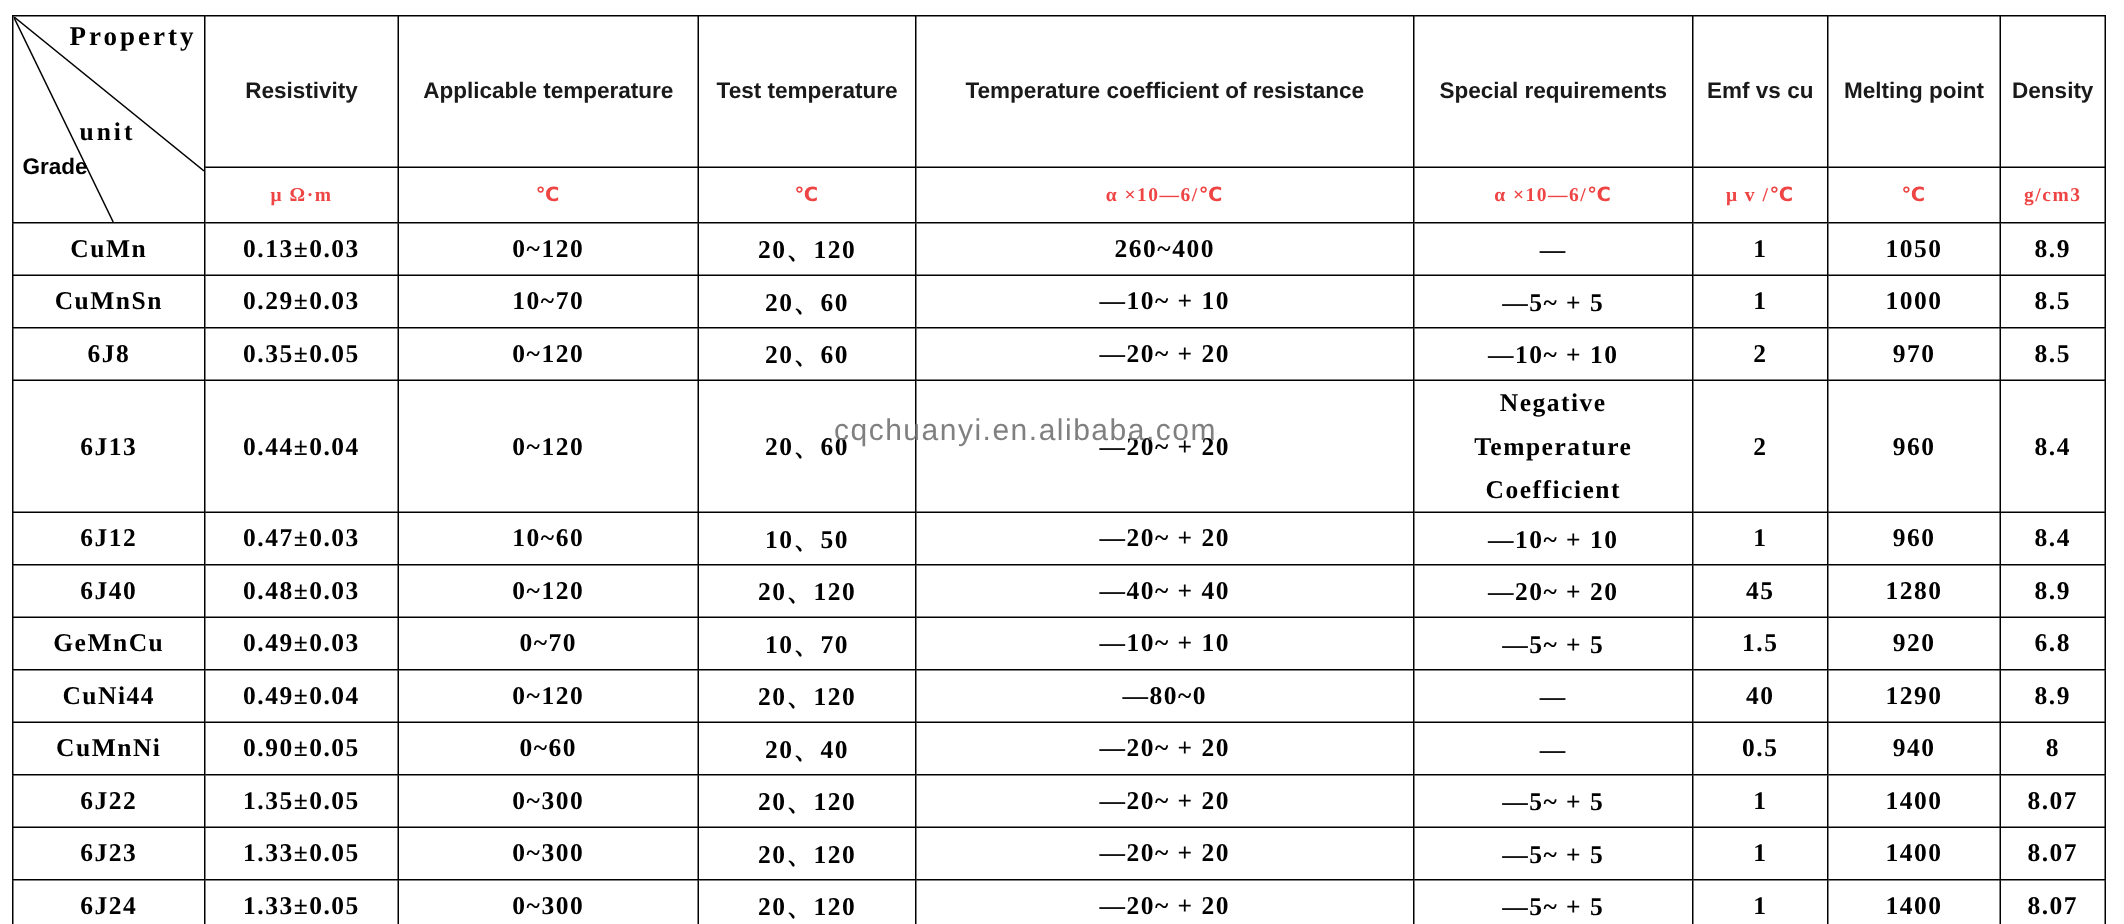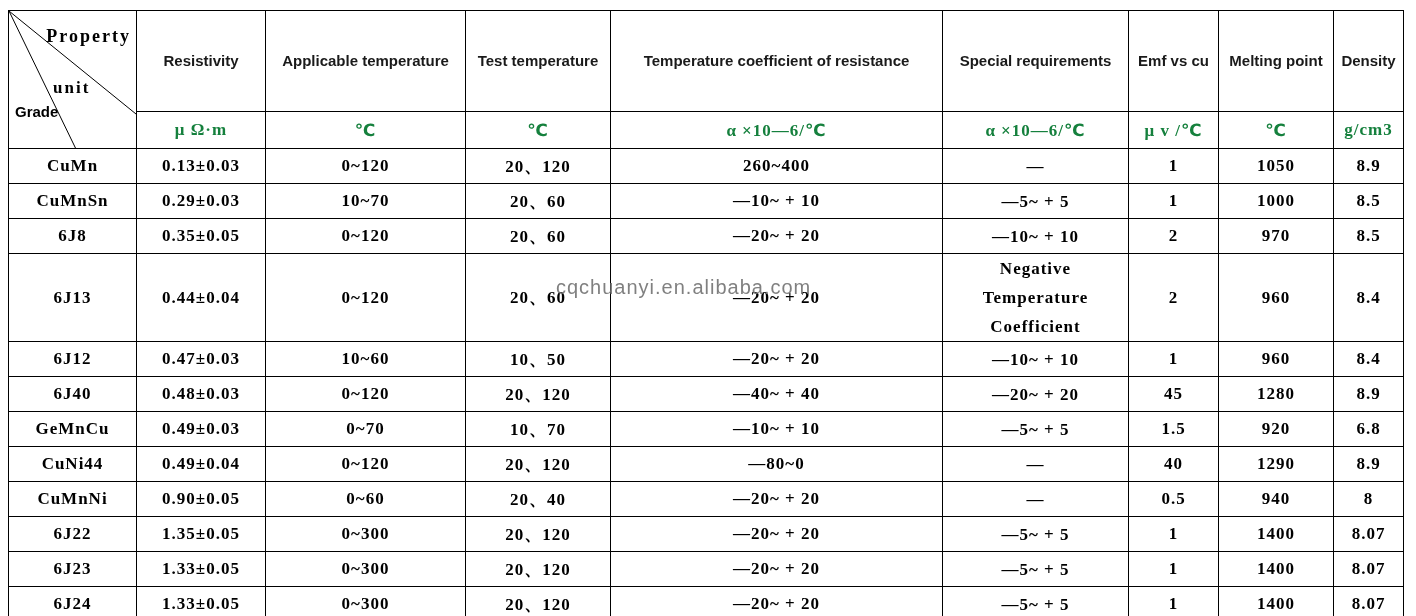--- a/index.html
+++ b/index.html
@@ -37,23 +37,23 @@
     font-size: 15px;
     color: #1a1a1a;
     line-height: 18px;
     padding: 0 4px;
   }
   
   tr.units td {
     height: 36px;
     font-family: "Liberation Serif", "DejaVu Sans", serif;
     font-weight: bold;
-    font-size: 17px;
+    font-size: 13px;
     letter-spacing: 1px;
-    color: #15803d;
+    color: #ef4444;
   }
   
   tbody.data td {
     height: 34px;
     font-family: "Liberation Serif", "DejaVu Sans", serif;
     font-weight: bold;
     font-size: 17px;
     letter-spacing: 1px;
     color: #000000;
   }
@@ -68,21 +68,21 @@
     position: absolute;
     left: 0; top: 0;
     width: 100%; height: 100%;
   }
   .corner-label {
     position: absolute;
     color: #000000;
     white-space: nowrap;
   }
   .corner-property {
-    right: 5px; top: 16px;
+    right: 5px; top: 4px;
     font-family: "Liberation Serif", "DejaVu Serif", serif;
     font-weight: bold;
     font-size: 18px;
     letter-spacing: 2px;
   }
   .corner-unit {
     left: 44px; top: 68px;
     font-family: "Liberation Serif", "DejaVu Serif", serif;
     font-weight: bold;
     font-size: 17px;

